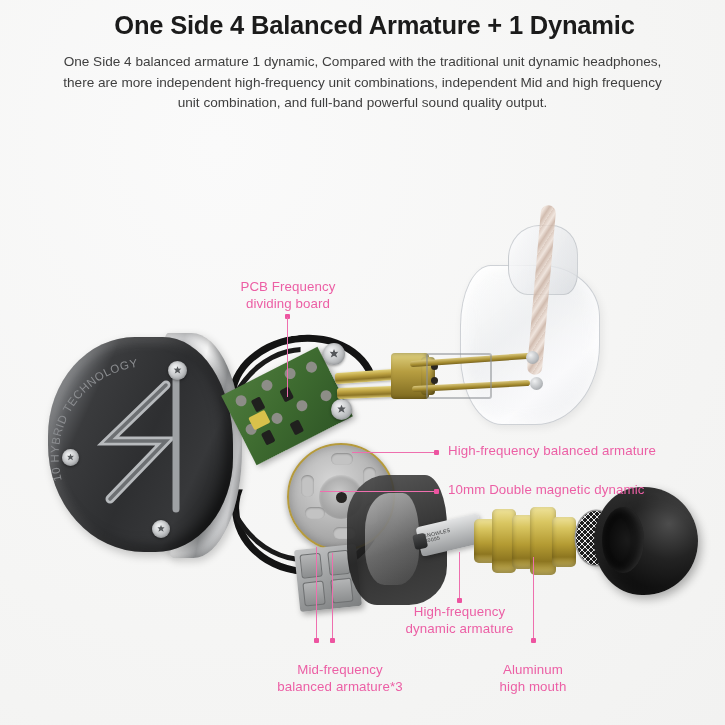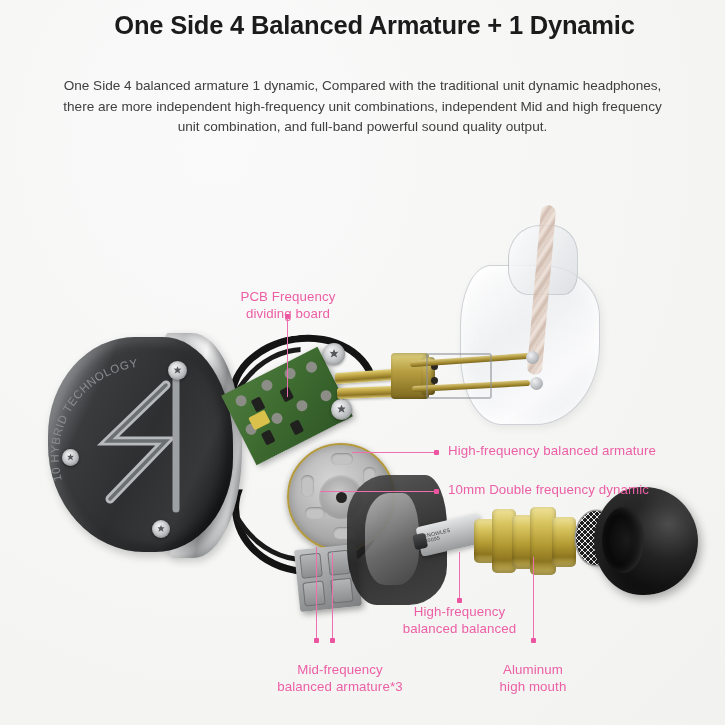--- a/index.html
+++ b/index.html
@@ -37,21 +37,21 @@
     font-size: 19.5px;
     color: #3d3d3d;
     line-height: 1.28;
     margin-top: 9px;
     font-weight: 400;
   }
   .body-copy {
     font-size: 13.6px;
     color: #3f3f3f;
     line-height: 1.52;
-    margin-top: 36px;
+    margin-top: 12px;
     padding: 0 60px;
   }
 
   
   .stage { position: absolute; left: 0; top: 195px; width: 725px; height: 530px; }
 
   
   .label {
     position: absolute;
     color: #ec5fa5;
@@ -459,29 +459,29 @@
     <div class="dot" style="left:314px; top:443px;"></div>
     <div class="lead-v" style="left:332px; top:358px; height:87px;"></div>
     <div class="dot" style="left:330px; top:443px;"></div>
 
     <div class="lead-v" style="left:459px; top:357px; height:48px;"></div>
     <div class="dot" style="left:457px; top:403px;"></div>
 
     <div class="lead-v" style="left:533px; top:362px; height:83px;"></div>
     <div class="dot" style="left:531px; top:443px;"></div>
 
-    <div class="label center" style="left:218px; top:94px; width:140px;">PCB Frequency
+    <div class="label center" style="left:218px; top:84px; width:140px;">PCB Frequency
 dividing board</div>
 
     <div class="label left" style="left:448px; top:248px; width:270px;">High-frequency balanced armature</div>
 
-    <div class="label left" style="left:448px; top:287px; width:270px;">10mm Double frequency dynamic</div>
+    <div class="label left" style="left:448px; top:287px; width:270px;">10mm Double magnetic dynamic</div>
 
     <div class="label center" style="left:381px; top:409px; width:157px;">High-frequency
-balanced balanced</div>
+dynamic armature</div>
 
     <div class="label center" style="left:244px; top:467px; width:192px;">Mid-frequency
 balanced armature*3</div>
 
     <div class="label center" style="left:473px; top:467px; width:120px;">Aluminum
 high mouth</div>
   </div>
 </div>
 
 </body></html>

